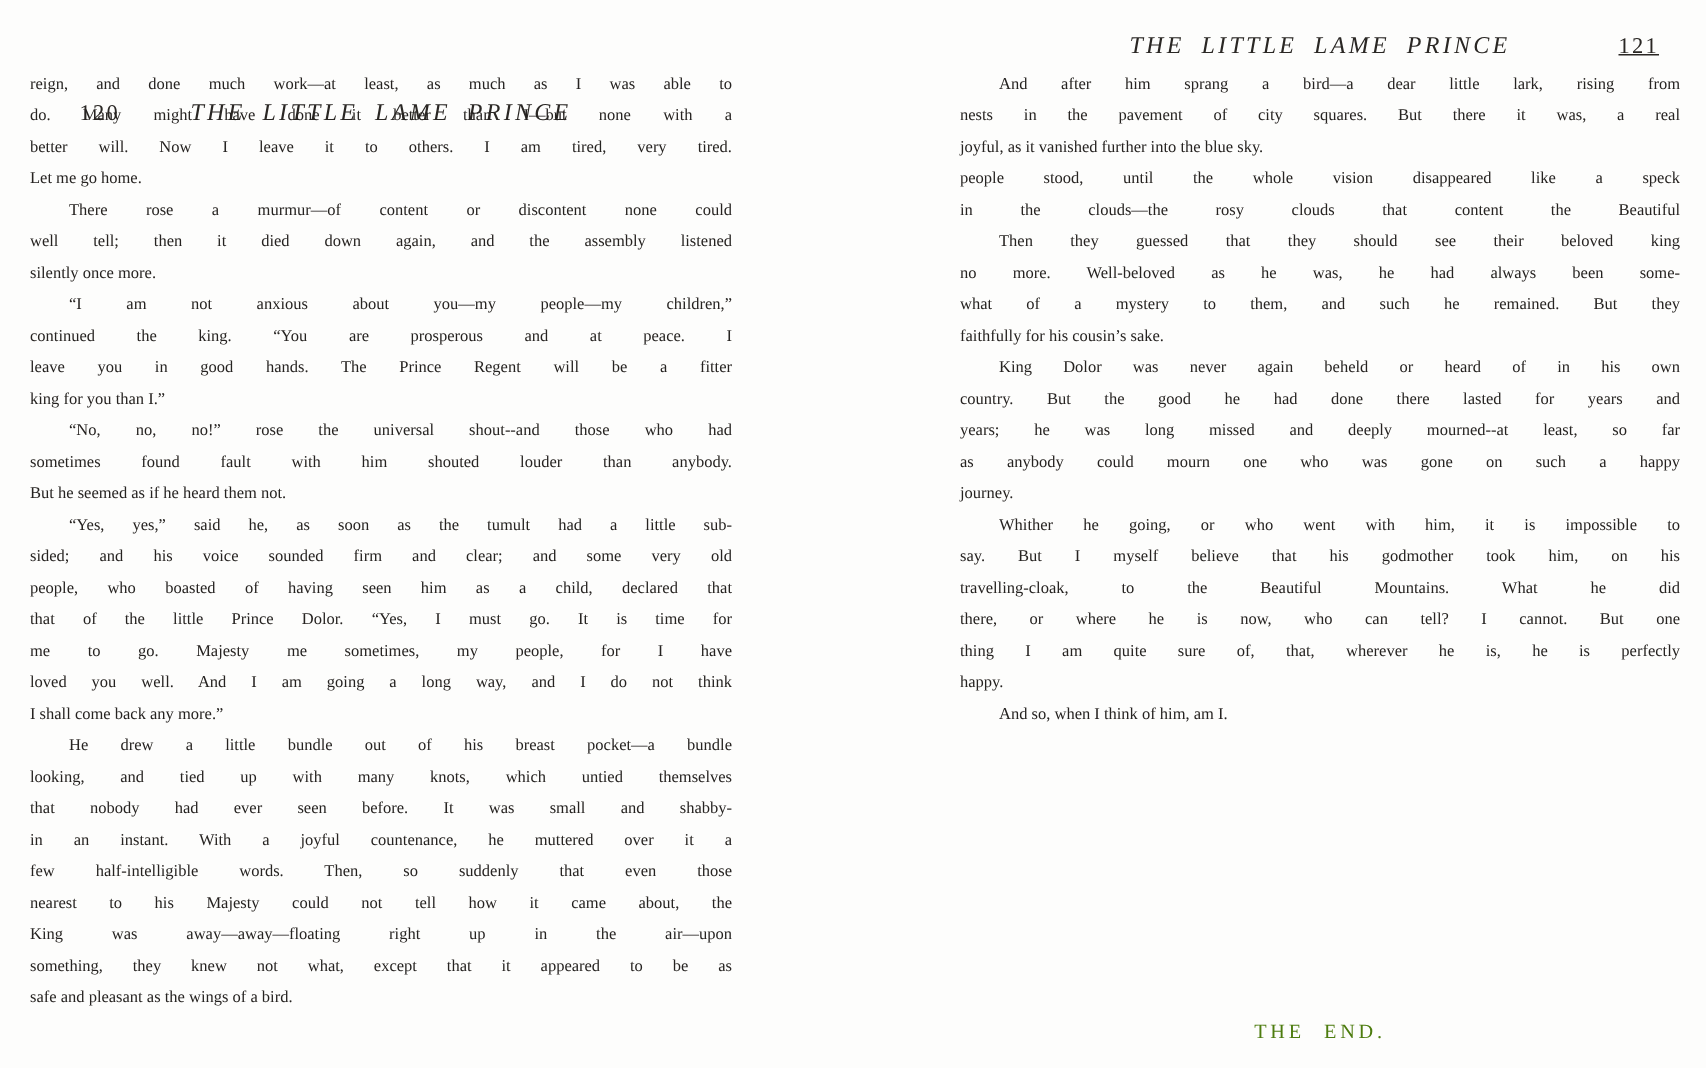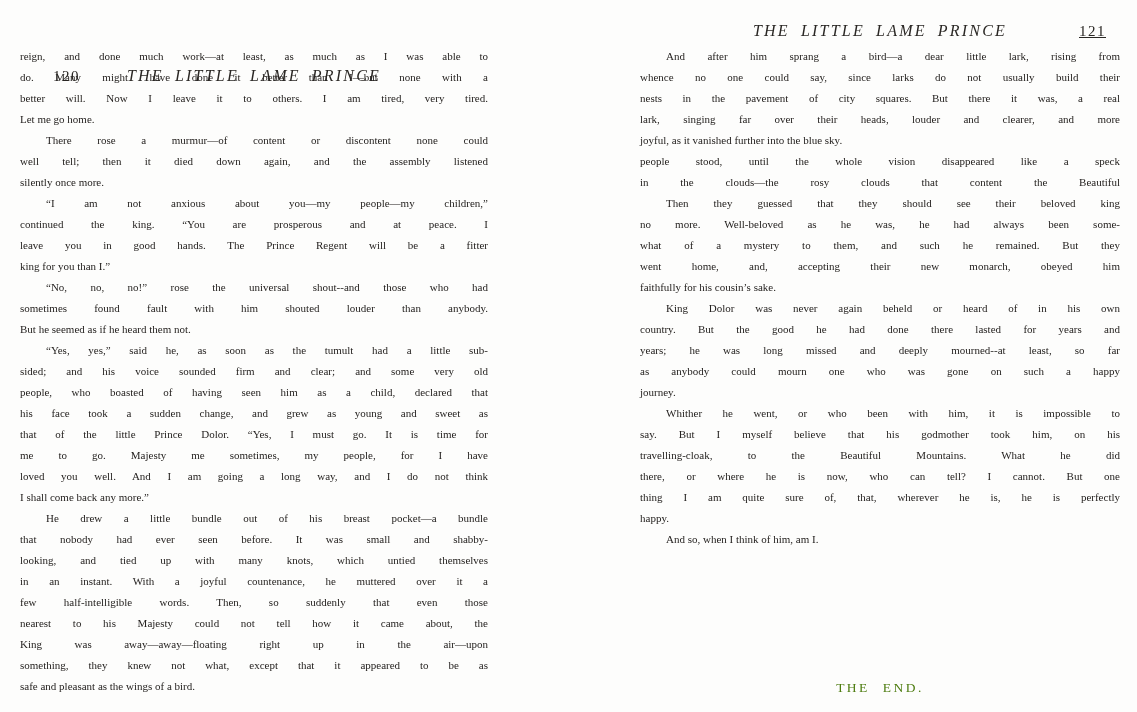--- a/index.html
+++ b/index.html
@@ -104,73 +104,69 @@
         </div>
         <div class="paragraph">
           <div class="line indent">“No, no, no!” rose the universal shout--and those who had</div>
           <div class="line">sometimes found fault with him shouted louder than anybody.</div>
           <div class="line last">But he seemed as if he heard them not.</div>
         </div>
         <div class="paragraph">
           <div class="line indent">“Yes, yes,” said he, as soon as the tumult had a little sub-</div>
           <div class="line">sided; and his voice sounded firm and clear; and some very old</div>
           <div class="line">people, who boasted of having seen him as a child, declared that</div>
-          <div class="line">his face took a sudden change, and grew as young and sweet as</div>
           <div class="line">that of the little Prince Dolor.  “Yes, I must go.  It is time for</div>
           <div class="line">me to go.  Majesty me sometimes, my people, for I have</div>
           <div class="line">loved you well.  And I am going a long way, and I do not think</div>
           <div class="line last">I shall come back any more.”</div>
         </div>
         <div class="paragraph">
           <div class="line indent">He drew a little bundle out of his breast pocket—a bundle</div>
+          <div class="line">looking, and tied up with many knots, which untied themselves</div>
           <div class="line">that nobody had ever seen before.  It was small and shabby-</div>
-          <div class="line">looking, and tied up with many knots, which untied themselves</div>
           <div class="line">in an instant.  With a joyful countenance, he muttered over it a</div>
           <div class="line">few half-intelligible words.  Then, so suddenly that even those</div>
           <div class="line">nearest to his Majesty could not tell how it came about, the</div>
           <div class="line">King was away—away—floating right up in the air—upon</div>
           <div class="line">something, they knew not what, except that it appeared to be as</div>
           <div class="line last">safe and pleasant as the wings of a bird.</div>
         </div>
       </div>
   </div>
 
   <div class="page page-right">
     <div class="page-header">
       <span class="running-title">THE LITTLE LAME PRINCE</span>
       <span class="page-number num-right">121</span>
     </div>
     <div class="page-body" id="body-1">
         <div class="paragraph">
           <div class="line indent">And after him sprang a bird—a dear little lark, rising from</div>
-          <div class="line">whence no one could say, since larks do not usually build their</div>
           <div class="line">nests in the pavement of city squares.  But there it was, a real</div>
-          <div class="line">lark, singing far over their heads, louder and clearer, and more</div>
           <div class="line last">joyful, as it vanished further into the blue sky.</div>
         </div>
         <div class="paragraph">
           <div class="line">people stood, until the whole vision disappeared like a speck</div>
           <div class="line">in the clouds—the rosy clouds that content the Beautiful</div>
         </div>
         <div class="paragraph">
           <div class="line indent">Then they guessed that they should see their beloved king</div>
           <div class="line">no more.  Well-beloved as he was, he had always been some-</div>
           <div class="line">what of a mystery to them, and such he remained.  But they</div>
-          <div class="line">went home, and, accepting their new monarch, obeyed him</div>
           <div class="line last">faithfully for his cousin’s sake.</div>
         </div>
         <div class="paragraph">
           <div class="line indent">King Dolor was never again beheld or heard of in his own</div>
           <div class="line">country.  But the good he had done there lasted for years and</div>
           <div class="line">years; he was long missed and deeply mourned--at least, so far</div>
           <div class="line">as anybody could mourn one who was gone on such a happy</div>
           <div class="line last">journey.</div>
         </div>
         <div class="paragraph">
-          <div class="line indent">Whither he went, or who been with him, it is impossible to</div>
+          <div class="line indent">Whither he going, or who went with him, it is impossible to</div>
           <div class="line">say.  But I myself believe that his godmother took him, on his</div>
           <div class="line">travelling-cloak, to the Beautiful Mountains.  What he did</div>
           <div class="line">there, or where he is now, who can tell?  I cannot.  But one</div>
           <div class="line">thing I am quite sure of, that, wherever he is, he is perfectly</div>
           <div class="line last">happy.</div>
         </div>
         <div class="paragraph">
           <div class="line last indent">And so, when I think of him, am I.</div>
         </div>
       </div>

